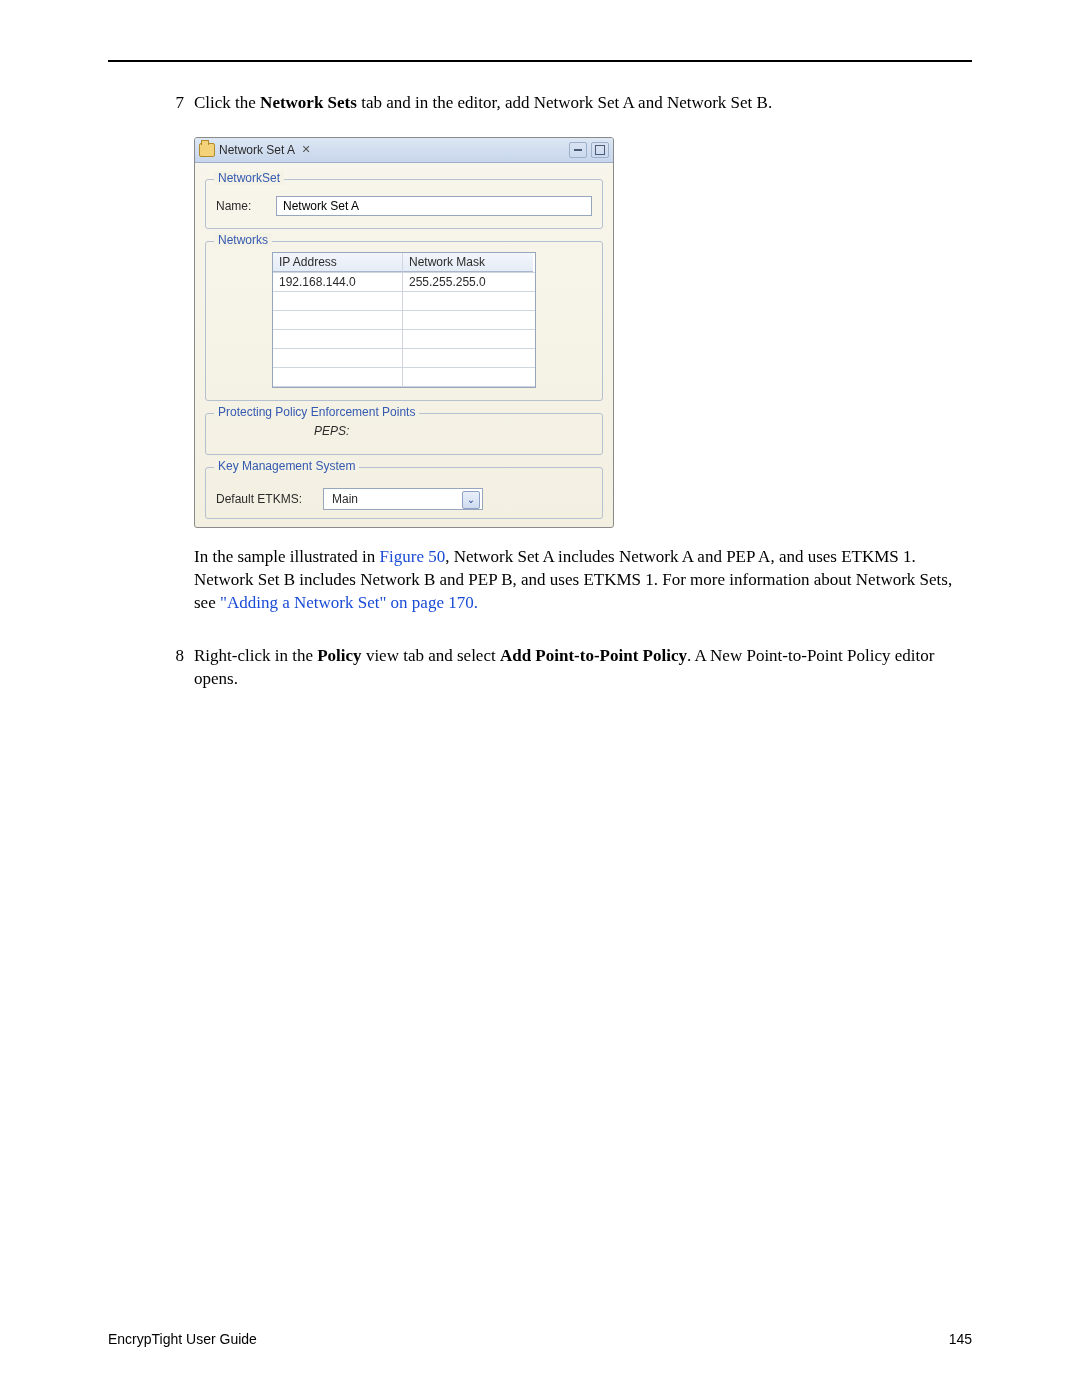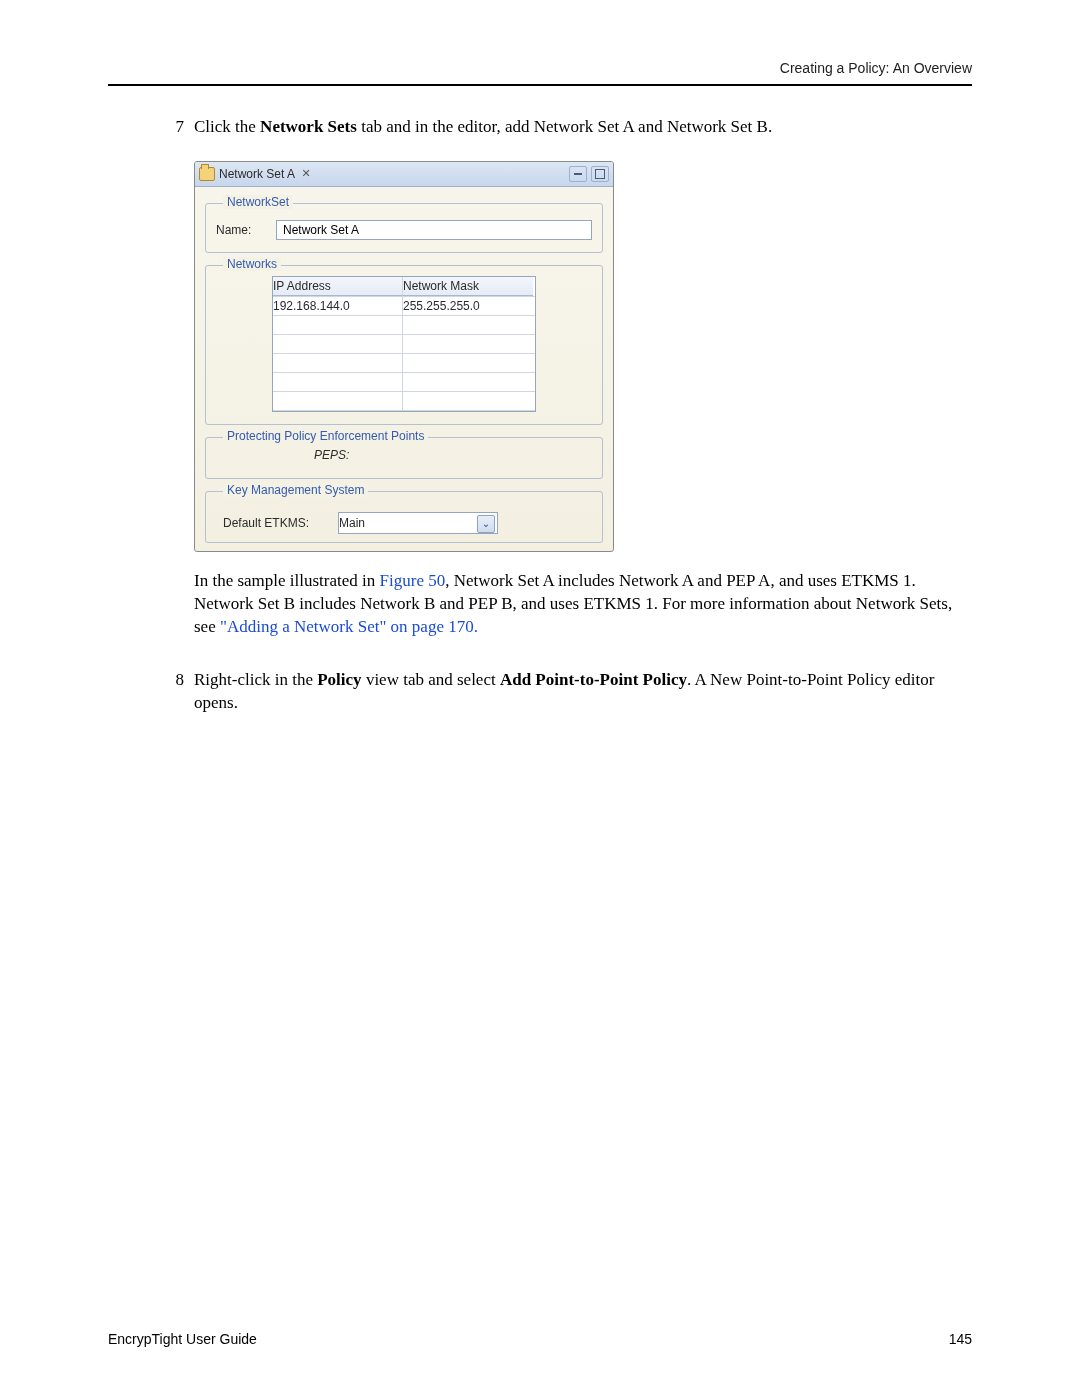--- a/index.html
+++ b/index.html
@@ -120,21 +120,20 @@
     padding: 10px 10px 12px 10px;
     position: relative;
   }
   .group-legend {
     position: absolute;
     top: -9px; left: 8px;
     background: #f4f1e5;
     padding: 0 4px;
     color: #355ab0;
     font-size: 12px;
-    margin-left: 9px;
   }
   .row {
     display: flex;
     align-items: center;
     gap: 4px;
     margin-top: 6px;
   }
   .row .lbl { width: 56px; }
   .textbox {
     flex: 1;
@@ -146,21 +145,21 @@
     font-family: Tahoma, Arial, sans-serif;
     font-size: 12px;
   }
   .combo {
     width: 160px;
     height: 22px;
     border: 1px solid #97a6bd;
     background: #fff;
     display: flex;
     align-items: center;
-    padding-left: 0;
+    padding-left: 8px;
     box-sizing: border-box;
     position: relative;
   }
   .combo .caret {
     position: absolute;
     right: 2px; top: 2px;
     width: 16px; height: 16px;
     border: 1px solid #8fa2c5;
     border-radius: 2px;
     background: linear-gradient(#e9eff9, #cfdcef);
@@ -173,52 +172,51 @@
   .grid {
     border: 1px solid #97a6bd;
     background: #fff;
   }
   .grid-row {
     display: grid;
     border-bottom: 1px solid #d0d6e0;
     min-height: 18px;
   }
   .grid-cell {
-    padding: 2px 0;
+    padding: 2px 6px;
     border-right: 1px solid #d0d6e0;
     font-size: 12px;
     white-space: nowrap;
   }
   .grid-cell:last-child { border-right: none; }
   .grid-head .grid-cell {
     background: linear-gradient(#f3f6fb, #e5ecf6);
     border-bottom: 1px solid #aab6cb;
     color: #2b2b2b;
   }
   .networks-grid .grid-row { grid-template-columns: 130px 130px; }
   .peps-grid .grid-row { grid-template-columns: 190px; }
   .networks-grid { width: 262px; margin-left: 56px; }
   .peps-grid { width: 192px; margin-left: 98px; }
   .peps-label { margin-left: 98px; margin-bottom: 4px; font-style: italic; }
-  .kms-label { width: 100px; text-align: center; margin-right: 18px; }
+  .kms-label { width: 100px; text-align: left; margin-right: 3px; }
 
   .footer {
     position: absolute;
     left: 108px; right: 108px; bottom: 50px;
     display: flex;
     justify-content: space-between;
     font-family: Arial, Helvetica, sans-serif;
     font-size: 14px;
   }
 </style>
 </head>
 <body>
 
 <div class="page">
-  <div class="running-head">Creating a Policy: An Overview</div>
   <hr class="hr">
 
   <div class="content">
     <ol class="steps">
       <li>
         <span class="marker">7</span>
         <span>
           <span>Click the </span><span class="bold">Network Sets</span><span> tab and in the editor, add Network Set A and Network Set B.</span>
         </span>
       </li>

